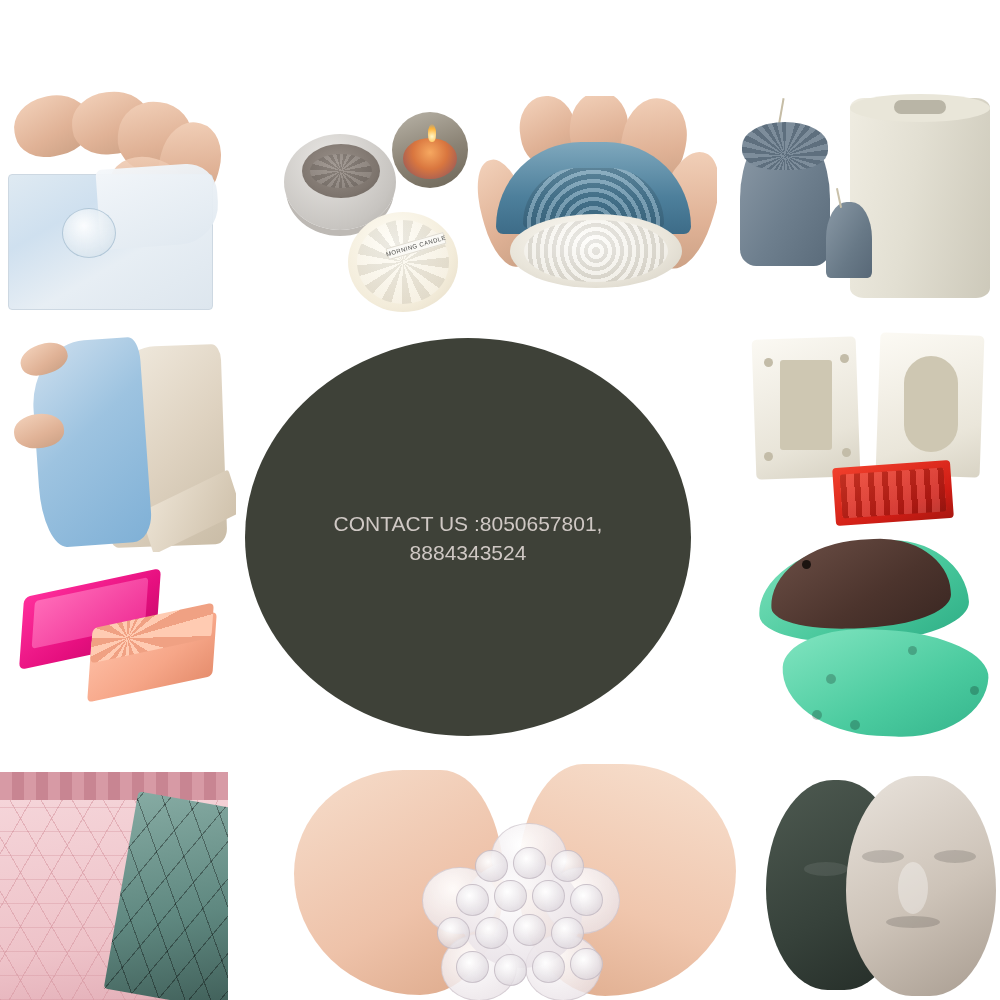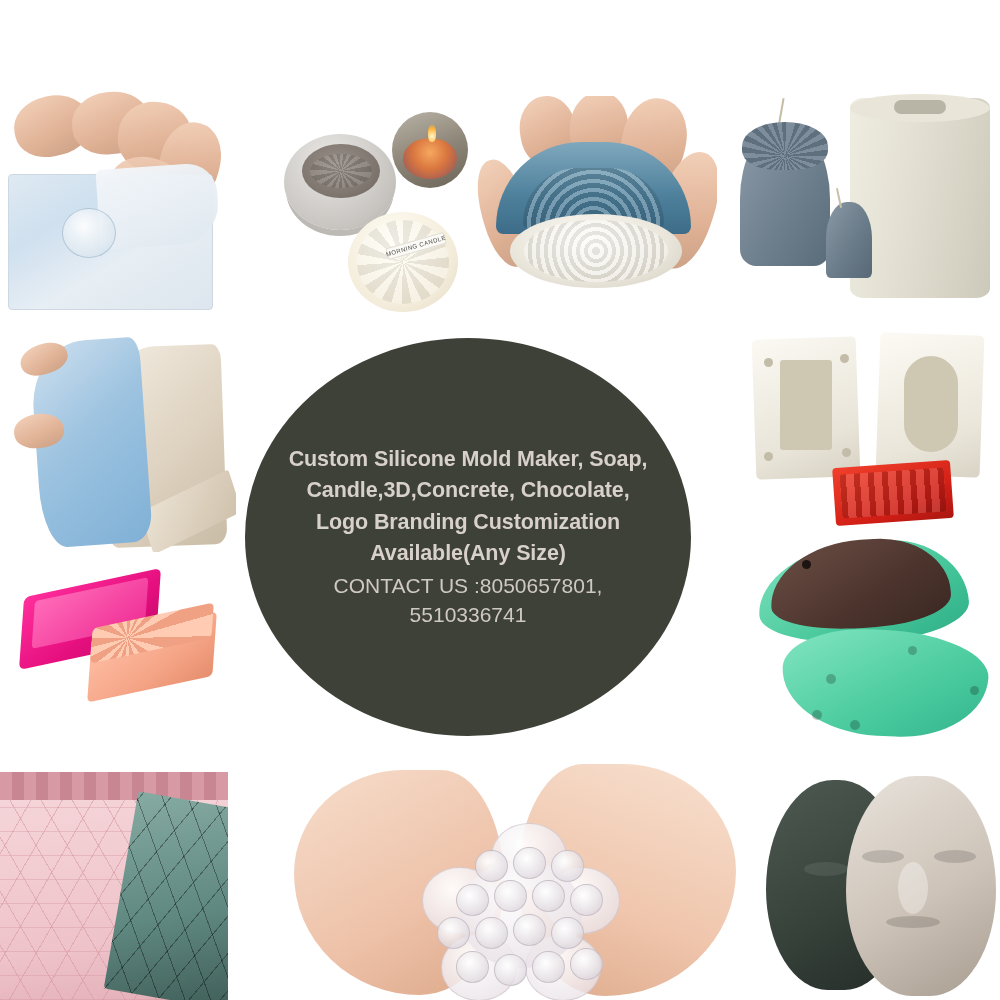--- a/index.html
+++ b/index.html
@@ -532,17 +532,16 @@
       <div class="sh feat-lt" style="left:48px; top:96px; width:44px; height:14px; opacity:.25;"></div>
       <div class="sh t11-light"></div>
       <div class="sh feat" style="left:106px; top:84px; width:42px; height:13px;"></div>
       <div class="sh feat" style="left:178px; top:84px; width:42px; height:13px;"></div>
       <div class="sh feat-lt" style="left:142px; top:96px; width:30px; height:52px;"></div>
       <div class="sh feat" style="left:130px; top:150px; width:54px; height:12px;"></div>
     </div>
   </div>
 
   <div class="center-circle">
-    <div class="cc-headline">Custom Silicone Mold Maker, Soap, Candle,3D,Concrete, Chocolate, Logo Branding Customization Available(Any Size)</div>
-    <div class="cc-contact">CONTACT US :8050657801, 5510336741</div>
+    <div class="cc-contact">CONTACT US :8050657801, 8884343524</div>
   </div>
 
 </div>
 
 </body></html>

